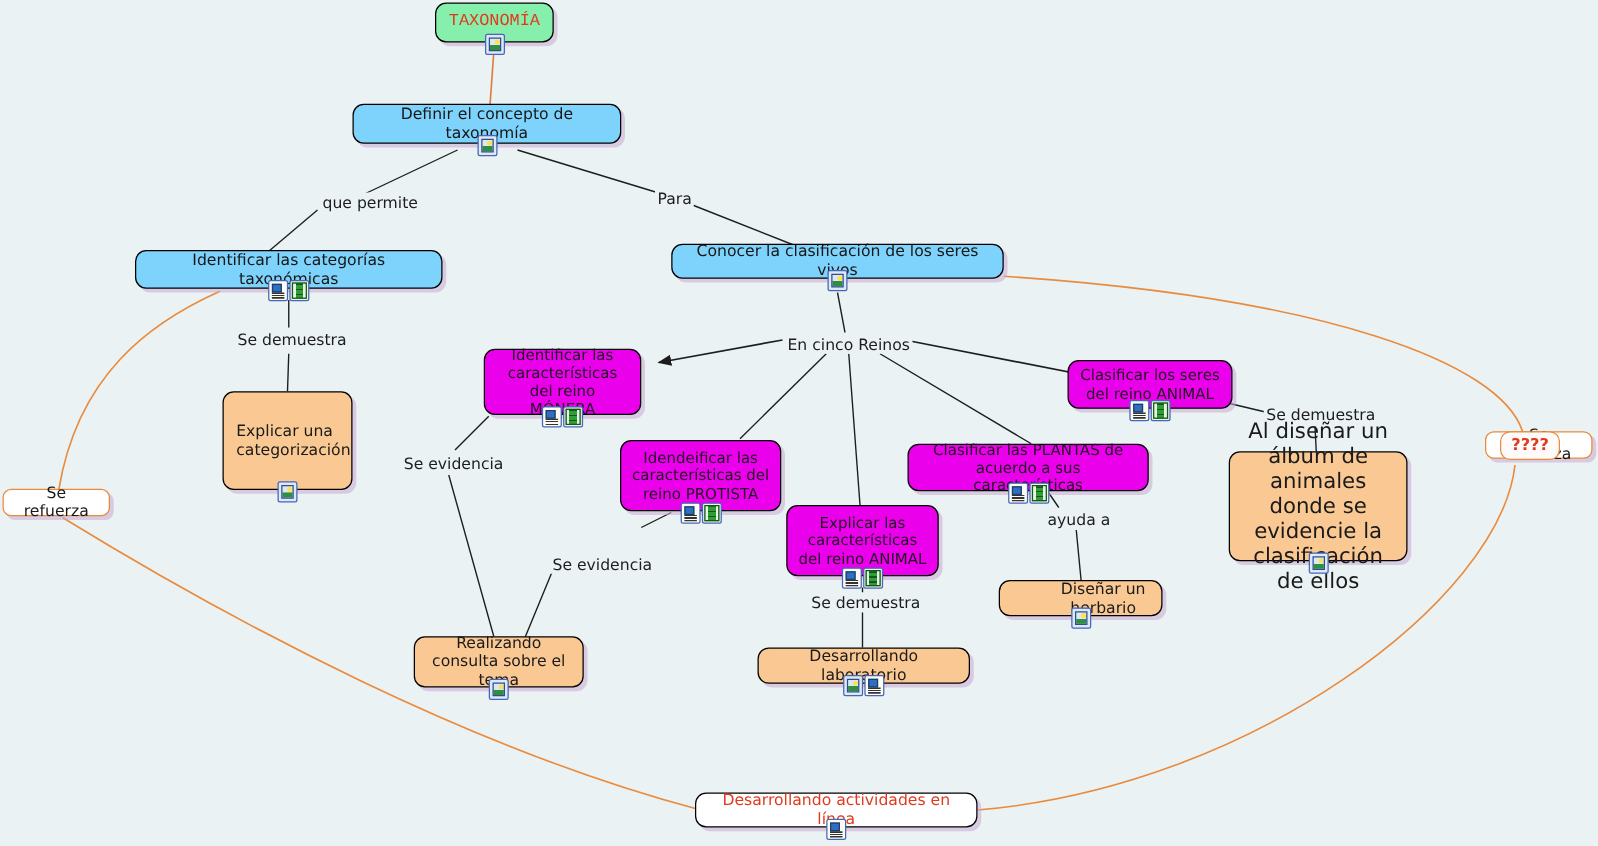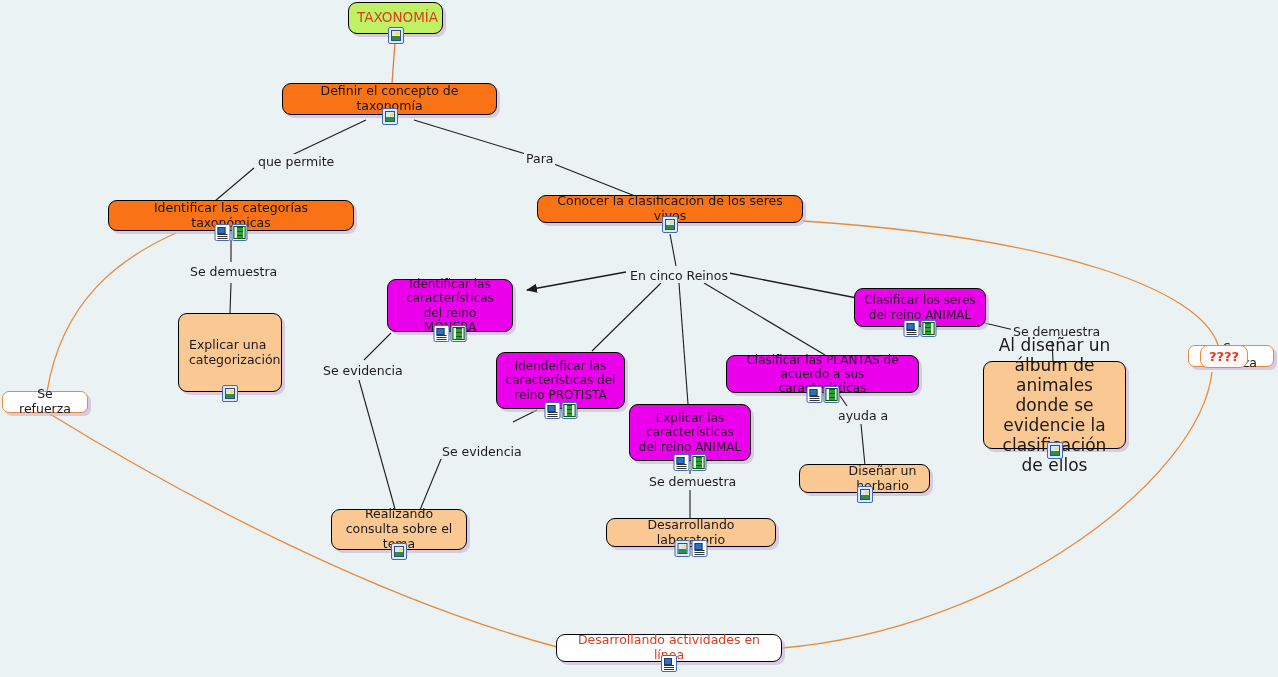--- a/index.html
+++ b/index.html
@@ -39,22 +39,22 @@
     padding: 3px 8px;
     z-index: 5;
   }
   .node .txt { display: block; width: 100%; }
 
   .shadow {
     box-shadow: 3px 3px 0 rgba(200,170,210,0.55);
   }
 
   
-  .n-yellow  { background: #bef264; color: #e03a1e; border-color:#000; }
-  .n-cyan    { background: #f97316; color: #161616; }
+  .n-yellow  { background: #86efac; color: #e03a1e; border-color:#000;font-family:Liberation Mono, monospace; }
+  .n-cyan    { background: #7dd3fc; color: #161616; }
   .n-magenta { background: #ea00ea; color: #241024; }
   .n-orange  { background: #fac893; color: #1a1a1a; }
   .n-white   { background: #ffffff; color: #e03a1e; border-color:#000; }
   .n-label   { background: #ffffff; color: #1a1a1a; border-color:#e98a3d; border-width:1.3px; }
   .n-qmark   { background: #fffafa; color: #e03a1e; border-color:#e98a3d; border-width:1.3px; }
 
   
   .elabel {
     position: absolute;
     font-size: 12.5px;

